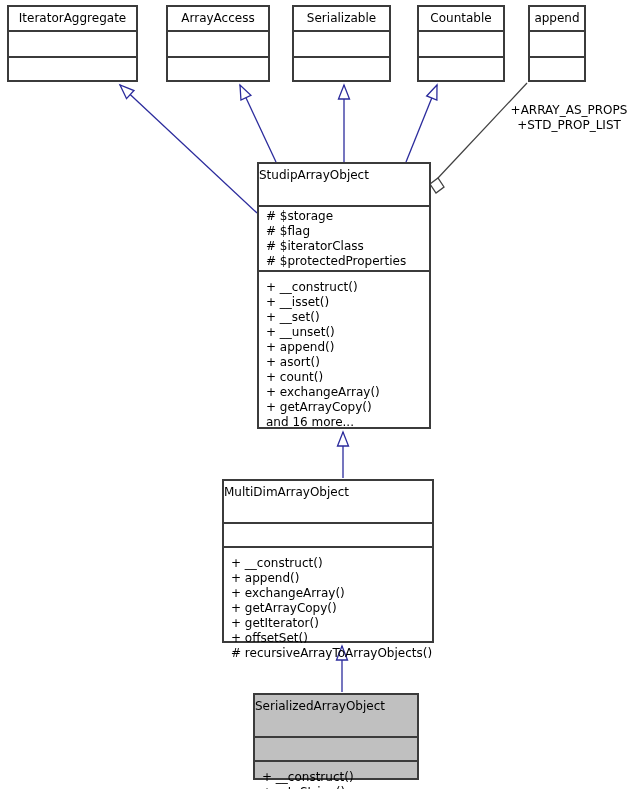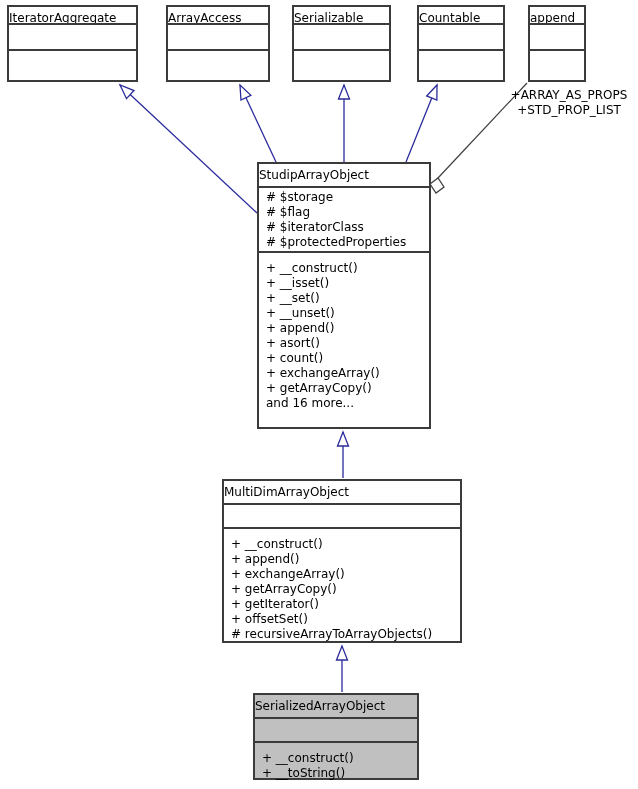--- a/index.html
+++ b/index.html
@@ -12,35 +12,35 @@
   .gen{stroke:var(--edge-inherit);stroke-width:1.3;fill:none;}
   .genhead{fill:#fff;stroke:var(--edge-inherit);stroke-width:1.3;}
   .use{stroke:var(--edge-usage);stroke-width:1.2;fill:none;}
   .diamond{fill:#fff;stroke:var(--edge-usage);stroke-width:1.3;}
 
   .node{
     position:absolute;background:#fff;border:2px solid var(--box-border);
     box-sizing:border-box;display:flex;flex-direction:column;
   }
   .iface{height:77px;}
-  .ititle{height:16px;line-height:23px;font-size:12px;}
+  .ititle{height:23px;line-height:23px;text-align:center;font-size:12px;}
   .comp-a{height:24px;border-top:2px solid var(--box-border);}
   .comp-b{flex:1;border-top:2px solid var(--box-border);}
 
   .ctitle{height:22px;line-height:22px;text-align:left;font-size:12px;flex:none;}
   .cattrs{border-top:2px solid var(--box-border);box-sizing:border-box;
-          padding:2px 2px 0 7px;flex:none;}
+          padding:2px 2px 0 7px;flex:none;margin-top:19px;}
   .cmeths{border-top:2px solid var(--box-border);box-sizing:border-box;
           padding:8px 2px 0 7px;flex:1;}
   .m{font-size:12px;line-height:15px;white-space:pre;}
 
   .gray-node{background:var(--highlight-fill);}
 
   .const-label{
-    position:absolute;left:501px;top:88px;width:136px;
+    position:absolute;left:501px;top:103px;width:136px;
     text-align:center;font-size:12px;line-height:15px;
   }
 </style>
 </head>
 <body>
 
 <div class="canvas">
 
   <svg class="edges" xmlns="http://www.w3.org/2000/svg">
     <defs>
@@ -108,21 +108,21 @@
       <div class="m">+ __unset()</div>
       <div class="m">+ append()</div>
       <div class="m">+ asort()</div>
       <div class="m">+ count()</div>
       <div class="m">+ exchangeArray()</div>
       <div class="m">+ getArrayCopy()</div>
       <div class="m">and 16 more...</div>
     </div>
   </div>
 
-  <div class="node" style="left:222px;top:479px;width:240px;height:164px">
+  <div class="node" style="left:222px;top:479px;width:212px;height:164px">
     <div class="ctitle">MultiDimArrayObject</div>
     <div class="cattrs" style="height:24px"></div>
     <div class="cmeths">
       <div class="m">+ __construct()</div>
       <div class="m">+ append()</div>
       <div class="m">+ exchangeArray()</div>
       <div class="m">+ getArrayCopy()</div>
       <div class="m">+ getIterator()</div>
       <div class="m">+ offsetSet()</div>
       <div class="m"># recursiveArrayToArrayObjects()</div>

